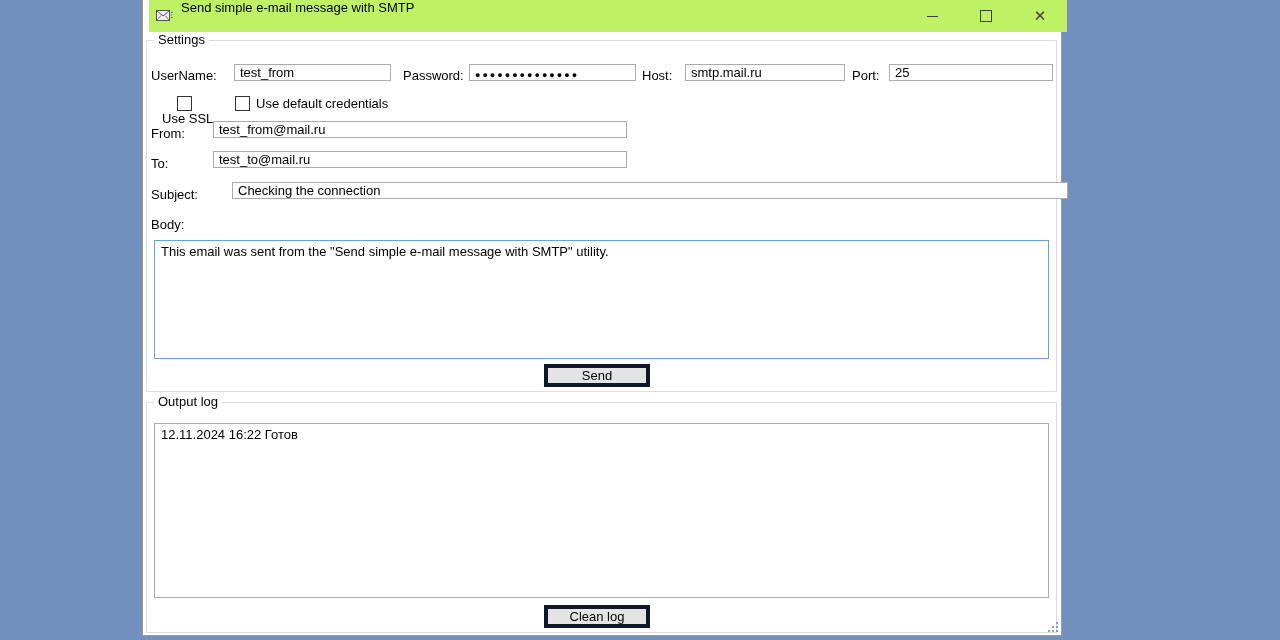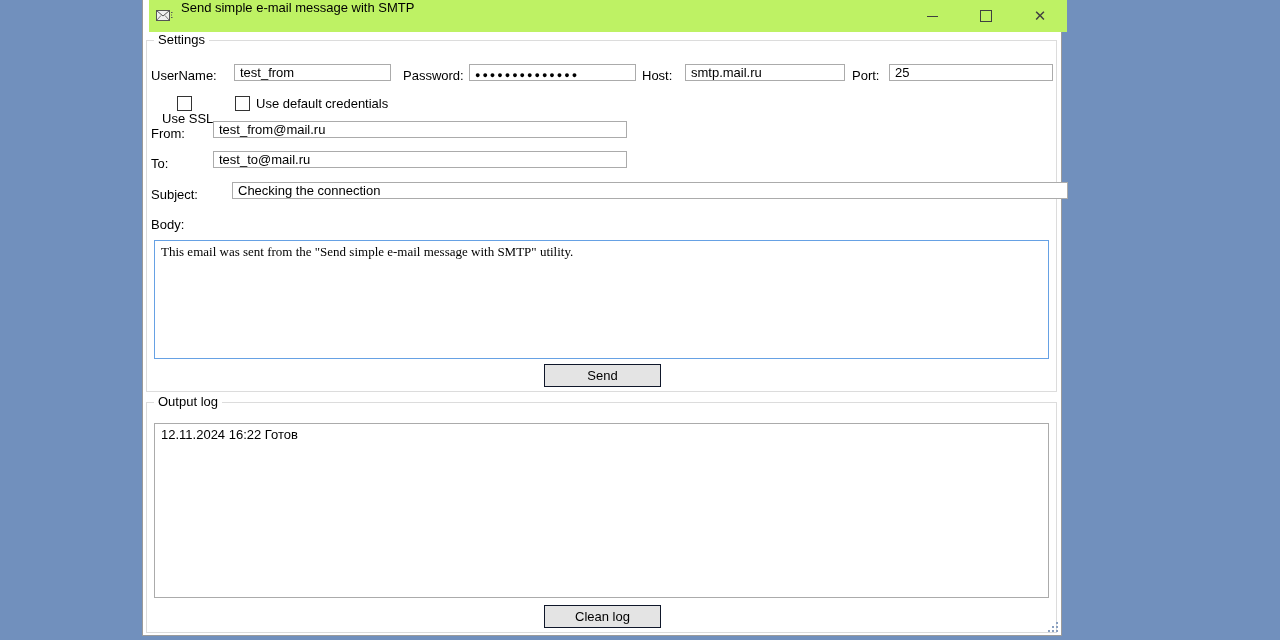--- a/index.html
+++ b/index.html
@@ -49,24 +49,24 @@
   #lbl-from{left:4px;top:85px;}
   #in-from{left:66px;top:80px;width:414px;}
   #lbl-to{left:4px;top:115px;}
   #in-to{left:66px;top:110px;width:414px;}
   #lbl-subject{left:4px;top:146px;}
   #in-subject{left:85px;top:141px;width:836px;}
   #lbl-body{left:4px;top:176px;}
   #ta-body{
     position:absolute;left:7px;top:199px;width:895px;height:119px;
     border:1px solid #66A1E4;box-sizing:border-box;resize:none;
-    padding:3px 6px;font-family:Liberation Serif, serif;font-size:13px;color:#000;outline:none;overflow:hidden;
+    padding:3px 6px;font-family:Liberation Sans, sans-serif;font-size:13px;color:#000;outline:none;overflow:hidden;
   }
   .btn{
-    position:absolute;width:117px;height:23px;background:#E4E4E4;border:1px solid #0f172a;
+    position:absolute;width:106px;height:23px;background:#E4E4E4;border:4px solid #0f172a;
     box-sizing:border-box;font-family:"Liberation Sans",sans-serif;font-size:13px;color:#000;
     text-align:center;padding:0;cursor:default;
   }
   #btn-send{left:397px;top:323px;}
   #btn-clean{left:397px;top:202px;}
   
   .logbox{
     position:absolute;left:7px;top:20px;width:895px;height:175px;
     border:1px solid #ABABAB;box-sizing:border-box;background:#fff;
     padding:3px 6px;overflow:hidden;

